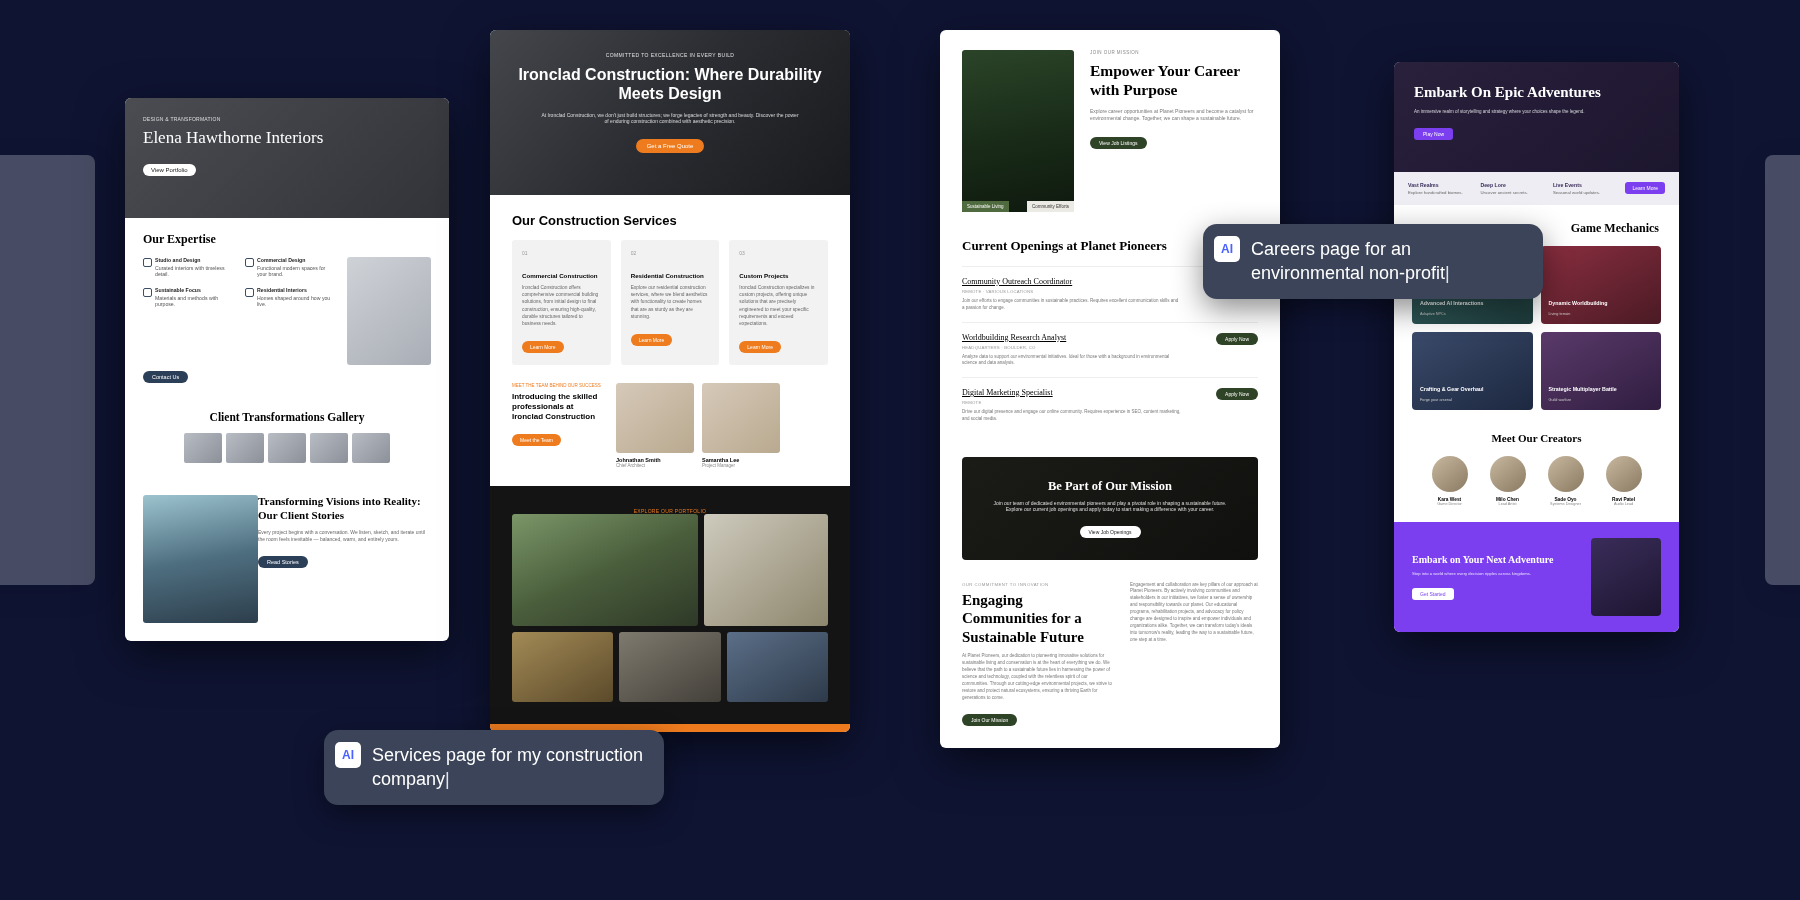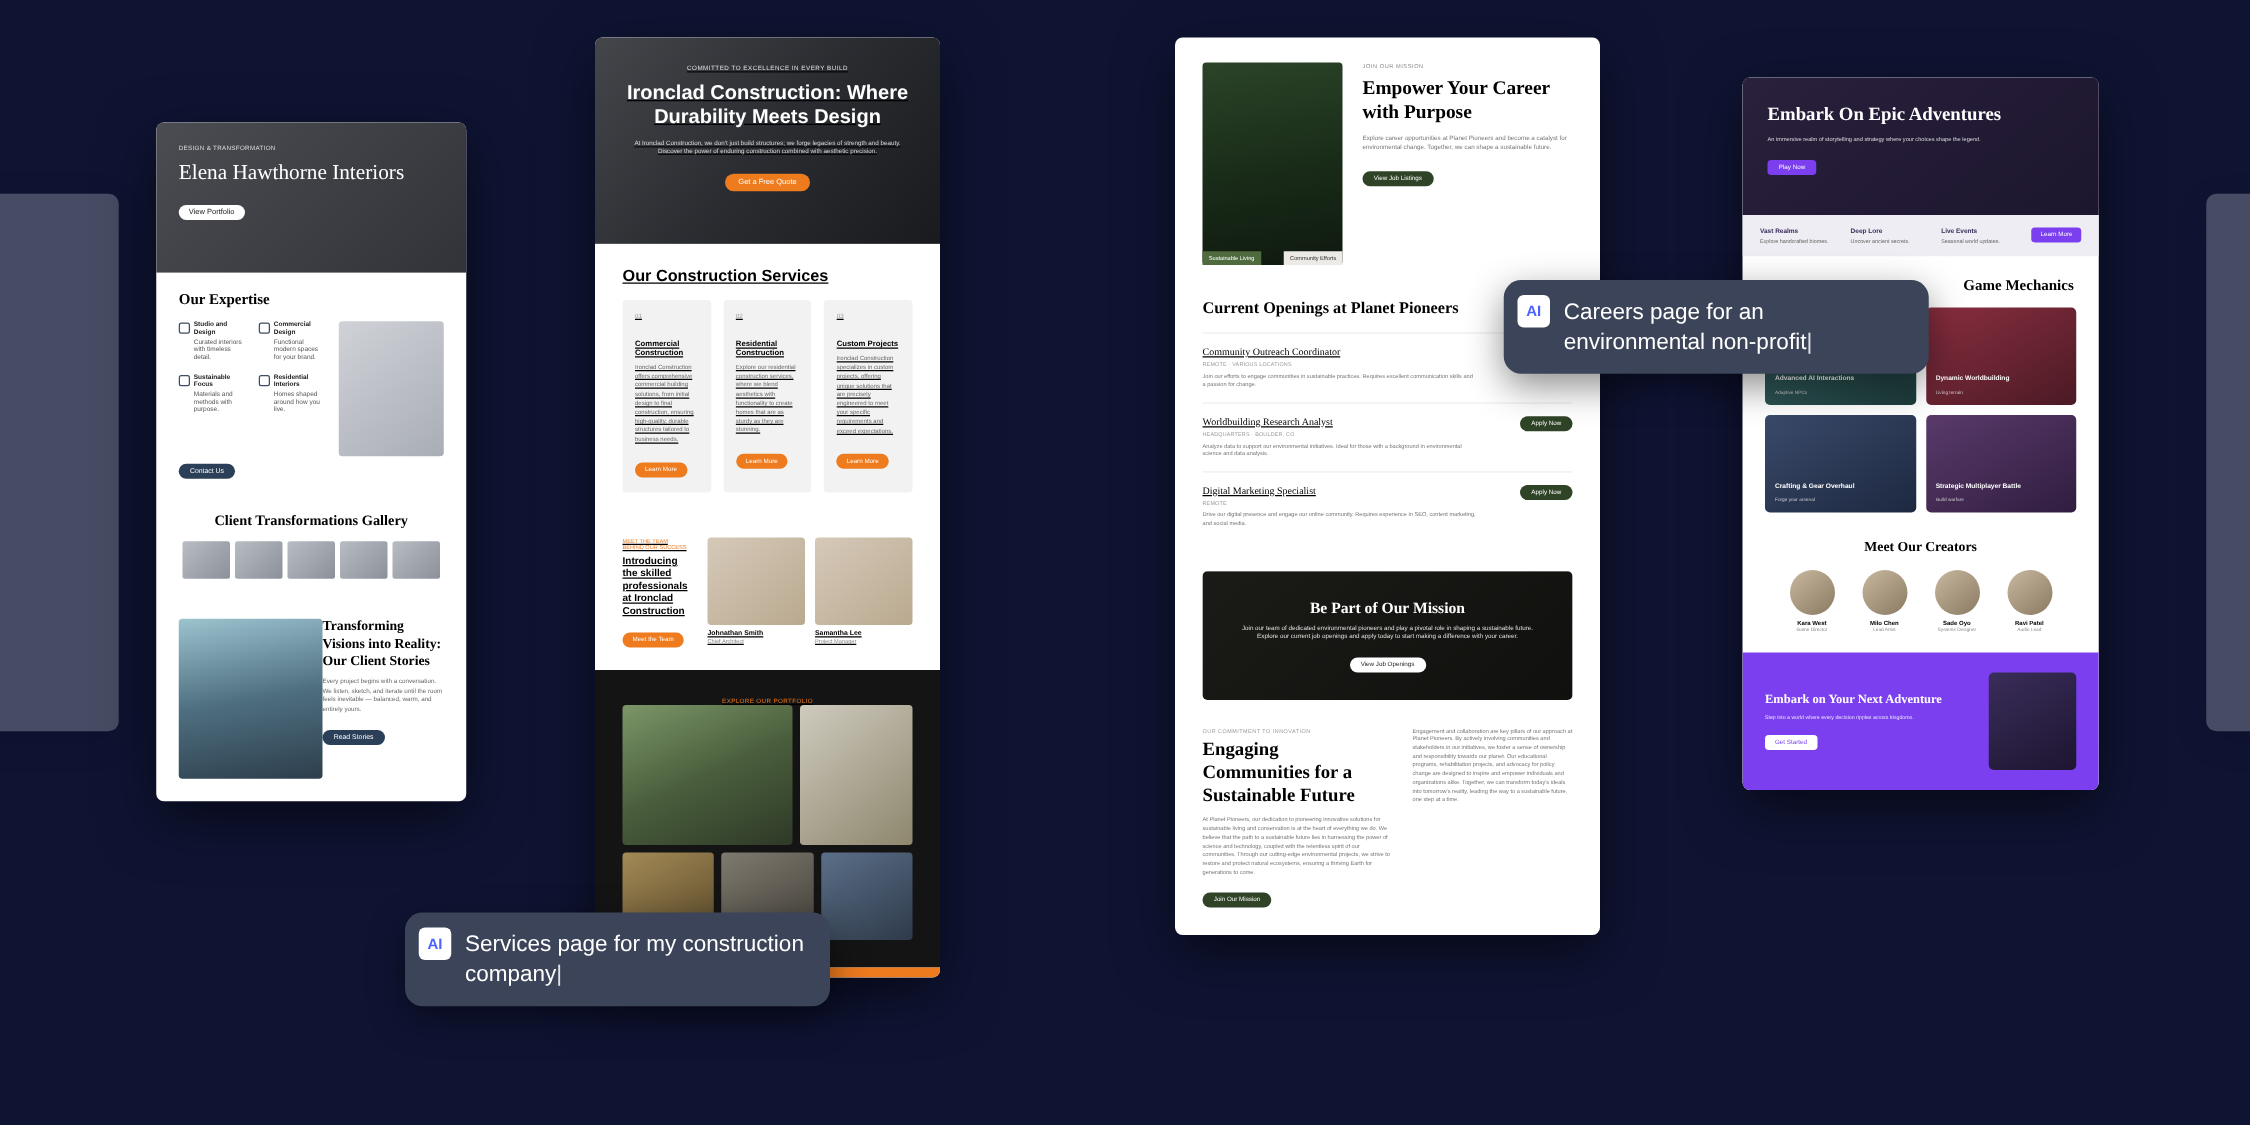--- a/index.html
+++ b/index.html
@@ -25,21 +25,21 @@
 
   .card {
     position: absolute;
     background: #fff;
     border-radius: 6px;
     box-shadow: 0 14px 45px rgba(0,0,0,.55);
     overflow: hidden;
   }
 
   
-  .c1 { left: 125px; top: 98px; width: 248px; }
+  .c1 { left: 125px; top: 98px; width: 324px; }
   .c1 .hero { height:120px; background: linear-gradient(rgba(20,20,25,.55),rgba(20,20,25,.55)),linear-gradient(135deg,#8e9196,#565960); color:#fff; padding:18px 18px; }
   .c1 .hero .eyebrow { font-size:5px; letter-spacing:.05em; opacity:.8; margin-bottom:6px;}
   .c1 .hero h1 { font-family: Georgia, serif; font-size:17px; font-weight:500; margin-bottom:10px;}
   .c1 .hero .btn { display:inline-block; background:#fff; color:#222; font-size:6px; padding:3px 8px; border-radius:10px;}
   .c1 .sect { padding:14px 18px; }
   .c1 .expertise h2 { font-family: Georgia, serif; font-size:12px; margin-bottom:10px; }
   .c1 .exp-grid { display:flex; gap:12px; }
   .c1 .exp-grid .col { flex:1; }
   .c1 .exp-item { font-size:5.2px; color:#555; margin-bottom:10px; position:relative; padding-left:12px;}
   .c1 .exp-item .t { font-weight:600; color:#222; display:block; margin-bottom:2px;}
@@ -49,35 +49,35 @@
   .c1 .gallery h3 { font-family:Georgia,serif; font-size:11.5px; text-align:center; margin-bottom:10px;}
   .c1 .thumbs { display:flex; gap:4px; justify-content:center;}
   .c1 .thumb { width:38px; height:30px; background:linear-gradient(135deg,#b8bcc3,#8c9099); border-radius:2px;}
   .c1 .story { display:flex; padding:18px;}
   .c1 .story .img { width:115px; height:128px; background:linear-gradient(170deg,#9dc3cf,#4e6f80,#2d3e4c); border-radius:3px;}
   .c1 .story .txt { flex:1;}
   .c1 .story h3 { font-family:Georgia,serif; font-size:11px; line-height:1.25; margin-bottom:6px;}
   .c1 .story p { font-size:5px; color:#666; line-height:1.5; margin-bottom:6px;}
 
   
-  .c2 { left: 476px; top: 30px; width: 276px; text-decoration: underline; }
+  .c2 { left: 490px; top: 30px; width: 360px; }
   .c2 .hero { height:165px; background:linear-gradient(rgba(10,10,12,.6),rgba(10,10,12,.6)),linear-gradient(130deg,#9aa0a8,#5a6068,#2f333a); color:#fff; text-align:center; padding:22px 24px;}
   .c2 .hero .eyebrow { font-size:5px; letter-spacing:.08em; margin-bottom:8px; opacity:.85;}
   .c2 .hero h1 { font-family:"Arial Black",sans-serif; font-size:16px; line-height:1.18; font-weight:800; margin-bottom:8px;}
   .c2 .hero p { font-size:5px; opacity:.8; max-width:260px; margin:0 auto 10px;}
   .c2 .hero .btn { display:inline-block; background:#ee7b1e; color:#fff; font-size:6px; padding:4px 11px; border-radius:10px;}
   .c2 .services { padding:18px 22px;}
   .c2 .services h2 { font-weight:800; font-size:13px; margin-bottom:12px;}
   .c2 .svc-grid { display:flex; gap:10px;}
   .c2 .svc { flex:1; background:#f2f2f2; padding:10px 10px 12px; border-radius:3px;}
   .c2 .svc .n { font-size:5px; color:#999; margin-bottom:16px;}
   .c2 .svc .t { font-weight:700; font-size:6.2px; margin-bottom:5px;}
   .c2 .svc .d { font-size:4.8px; color:#666; line-height:1.5; margin-bottom:8px;}
   .c2 .svc .b { display:inline-block; background:#ee7b1e; color:#fff; font-size:5px; padding:3px 8px; border-radius:9px;}
-  .c2 .team { padding:0 22px 18px; display:flex; gap:14px;margin-top:18px;}
+  .c2 .team { padding:0 22px 18px; display:flex; gap:14px;}
   .c2 .team .left { width:90px;}
   .c2 .team .eyebrow { font-size:4.5px; color:#ee7b1e; margin-bottom:4px;}
   .c2 .team h3 { font-weight:800; font-size:8px; line-height:1.25; margin-bottom:6px;}
   .c2 .team .b { display:inline-block; background:#ee7b1e; color:#fff; font-size:5px; padding:3px 8px; border-radius:9px;}
   .c2 .team .members { display:flex; gap:8px;}
   .c2 .team .memb { width:78px;}
   .c2 .team .memb .ph { height:70px; background:linear-gradient(140deg,#d6c9b9,#b9a98f); border-radius:3px; margin-bottom:4px;}
   .c2 .team .memb .nm { font-size:5.5px; font-weight:700;}
   .c2 .team .memb .rl { font-size:4.5px; color:#888;}
   .c2 .portfolio { background:#141414; color:#fff; padding:22px; text-align:center;}

